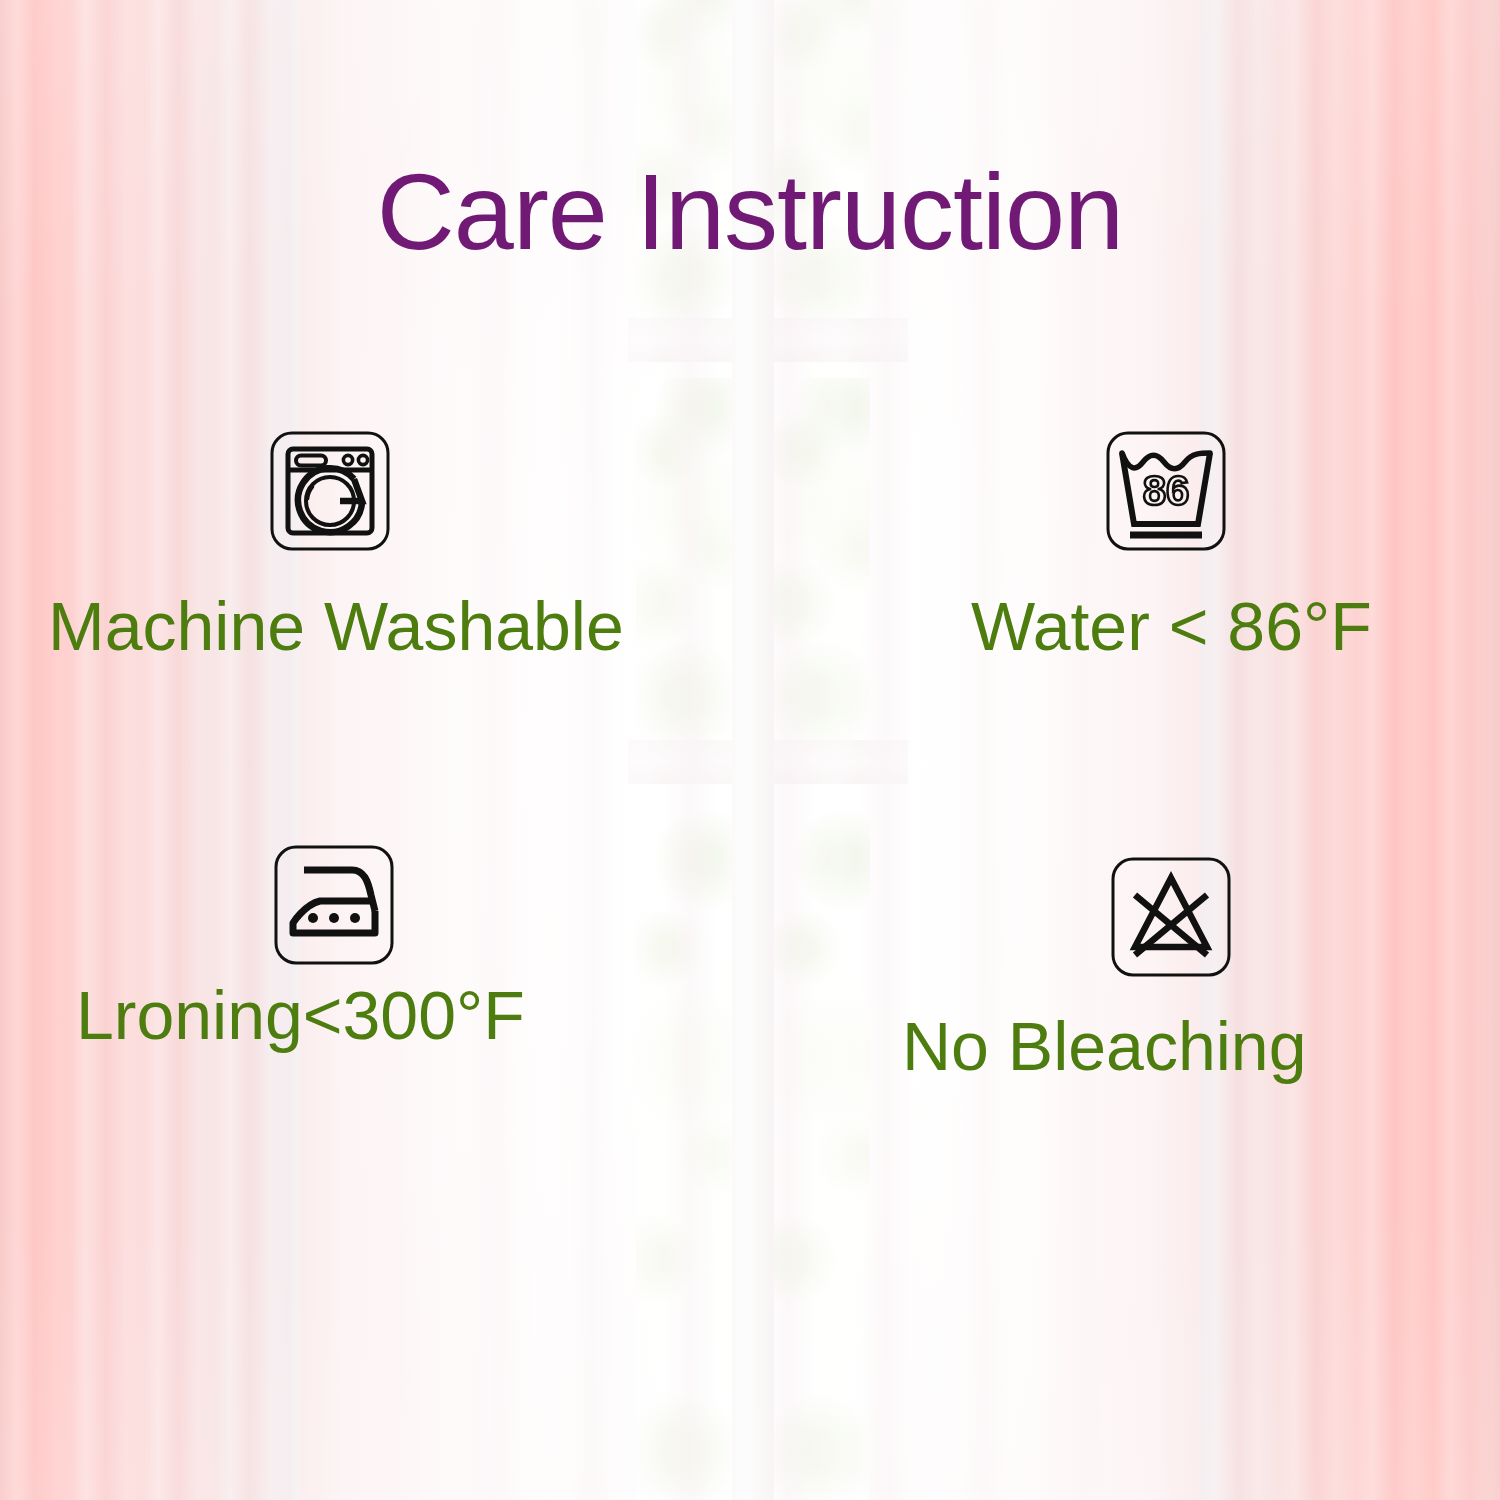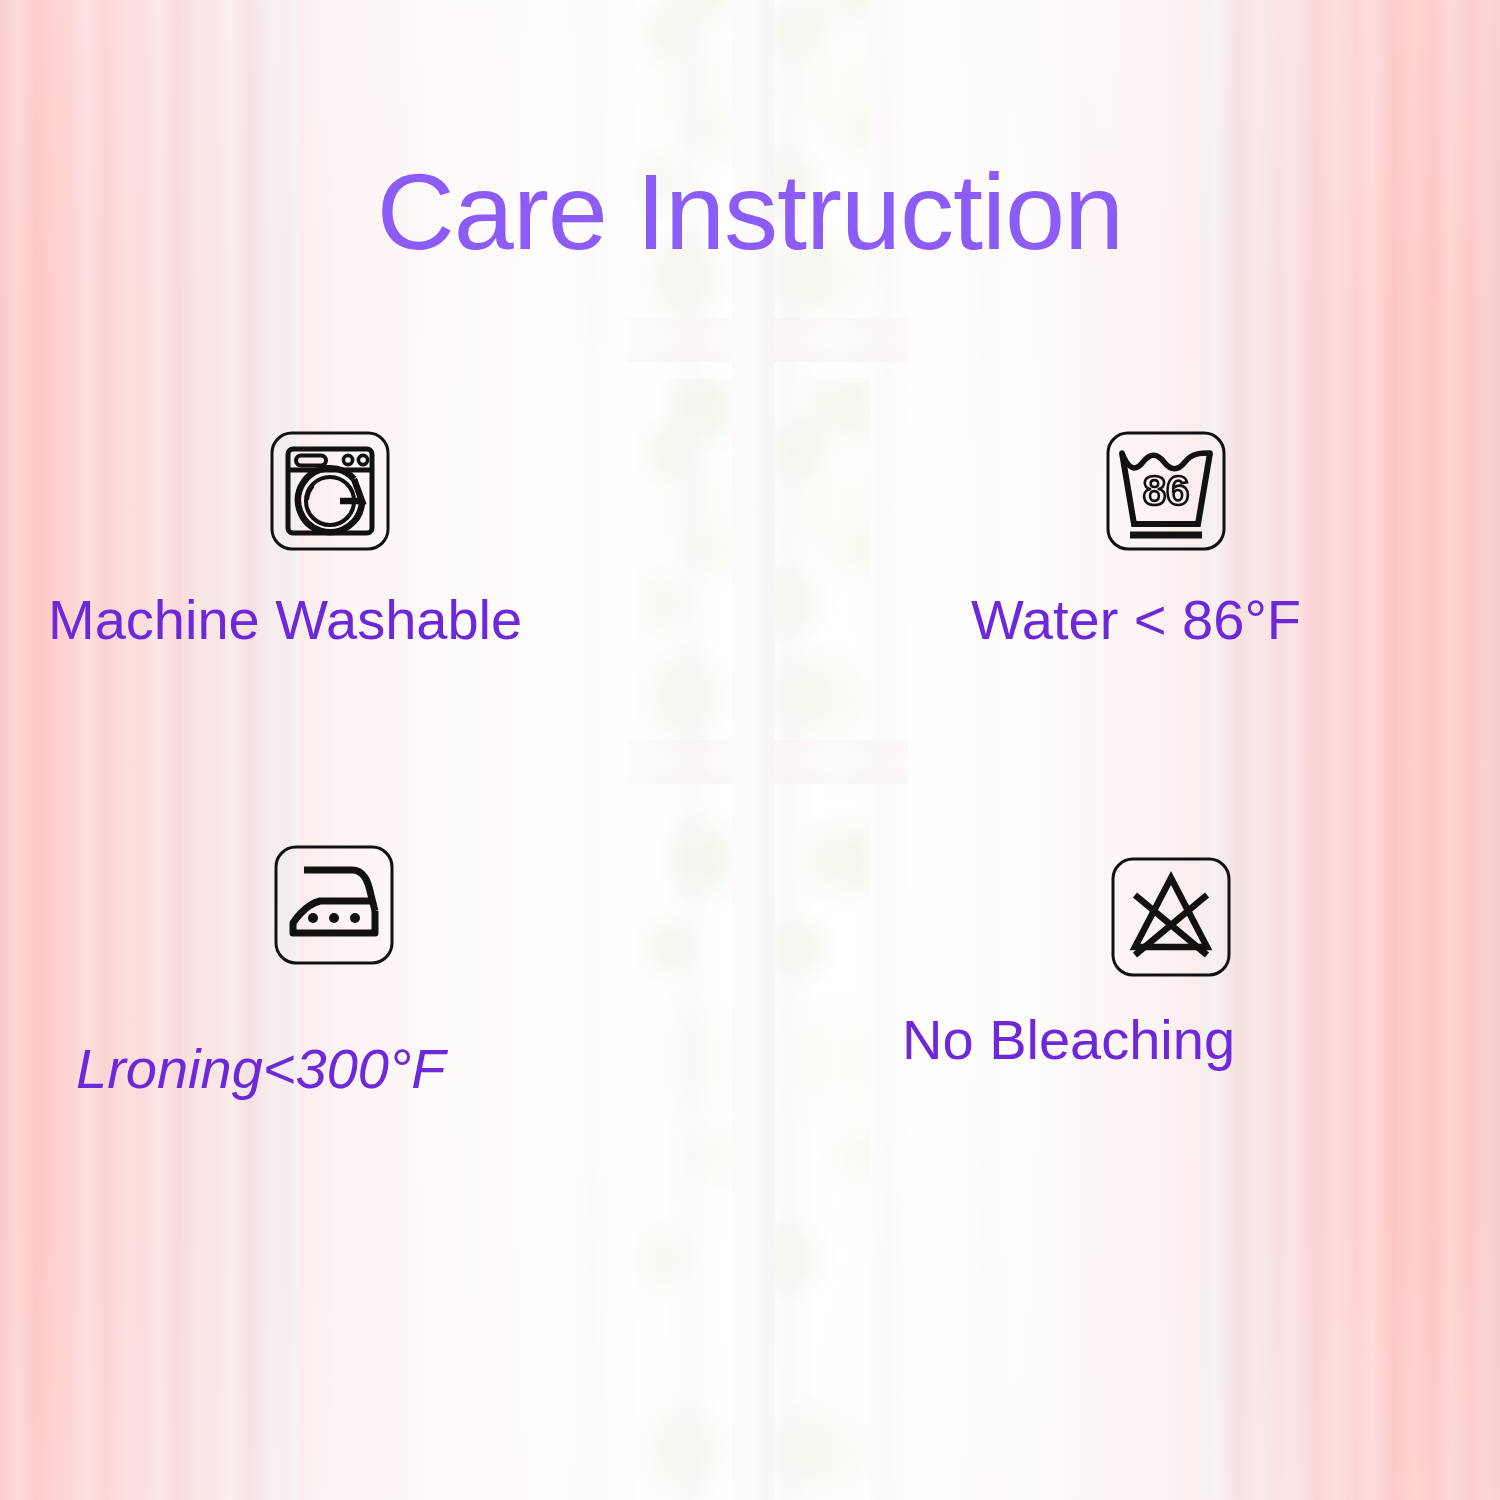--- a/index.html
+++ b/index.html
@@ -165,51 +165,51 @@
   .content { position: absolute; inset: 0; }
 
   .title {
     position: absolute;
     left: 0; top: 155px;
     width: 1500px;
     text-align: center;
     font-size: 108px;
     line-height: 1.05;
     font-weight: 400;
-    color: #8b5cf6;
+    color: #701a75;
     letter-spacing: -1px;
     white-space: nowrap;
   }
 
   .cell { position: absolute; }
 
   .icon-box {
     position: absolute;
     width: 124px; height: 124px; font-weight: bold;
   }
   .icon-box svg { display: block; width: 124px; height: 124px; }
 
   .caption {
     position: absolute;
-    font-size: 56px;
+    font-size: 68px;
     line-height: 1.0;
-    color: #6d28d9;
+    color: #4d7c0f;
     font-weight: 400;
     white-space: nowrap;
   }
 
   
   .cell-wash  .icon-box { left: 268px;  top: 429px; }
   .cell-wash  .caption  { left: 48px;   top: 592px; }
 
   .cell-water .icon-box { left: 1104px; top: 429px; }
   .cell-water .caption  { left: 950px;  top: 592px; margin-left: 21px; }
 
   .cell-iron  .icon-box { left: 272px;  top: 843px; }
-  .cell-iron  .caption  { left: 76px;   top: 1041px; font-style: italic; }
+  .cell-iron  .caption  { left: 76px;   top: 981px; }
 
   .cell-bleach .icon-box { left: 1109px; top: 855px; }
   .cell-bleach .caption  { left: 902px;  top: 1012px; }
 </style>
 </head>
 <body>
 
 <div id="stage">
 
   <div class="layer bg-base"></div>

